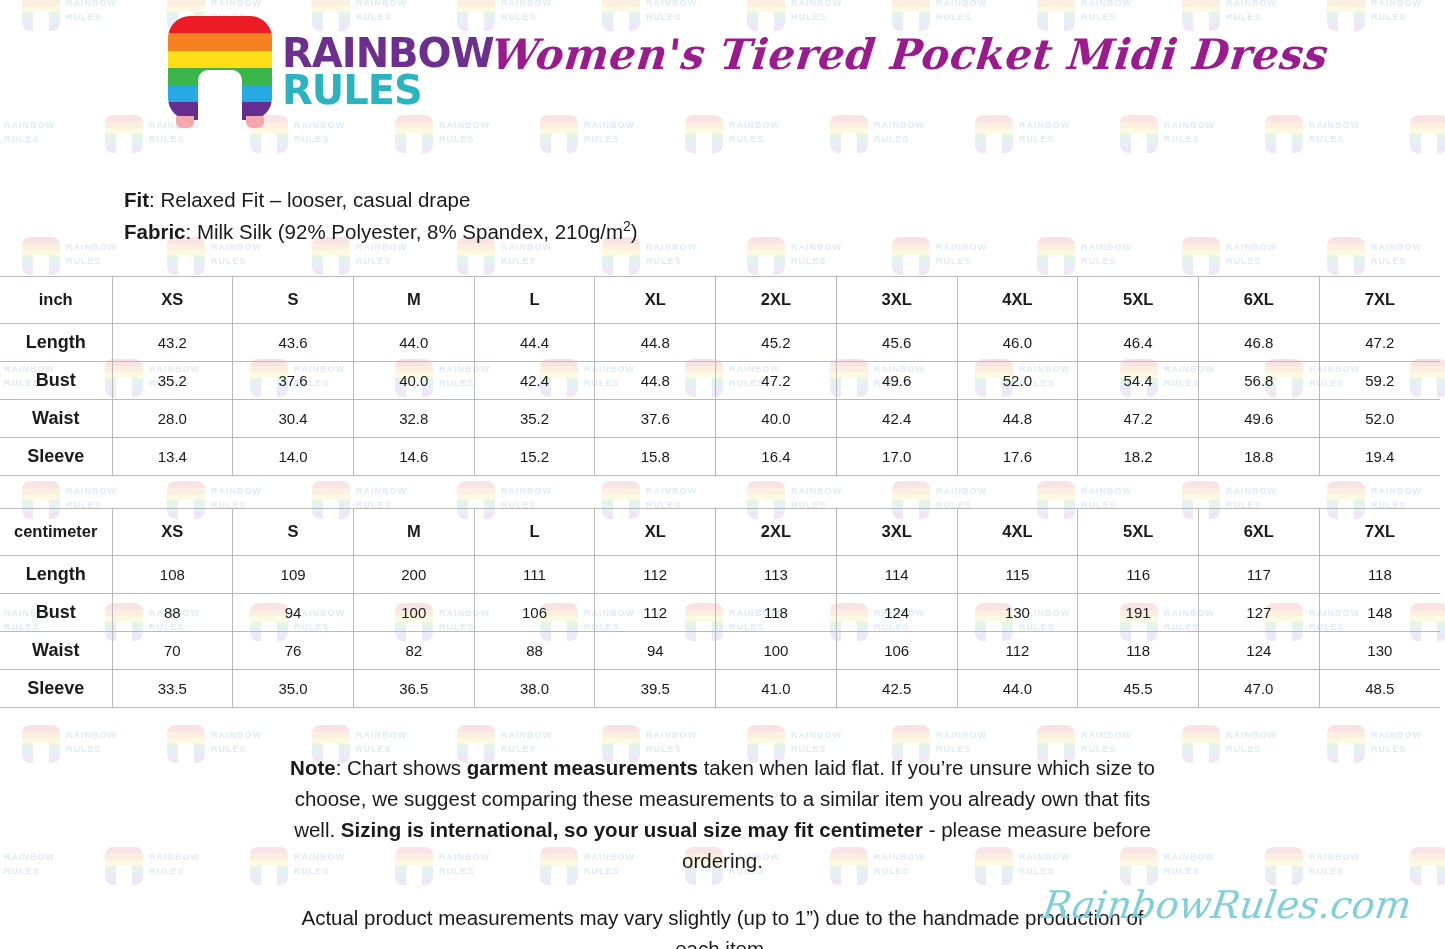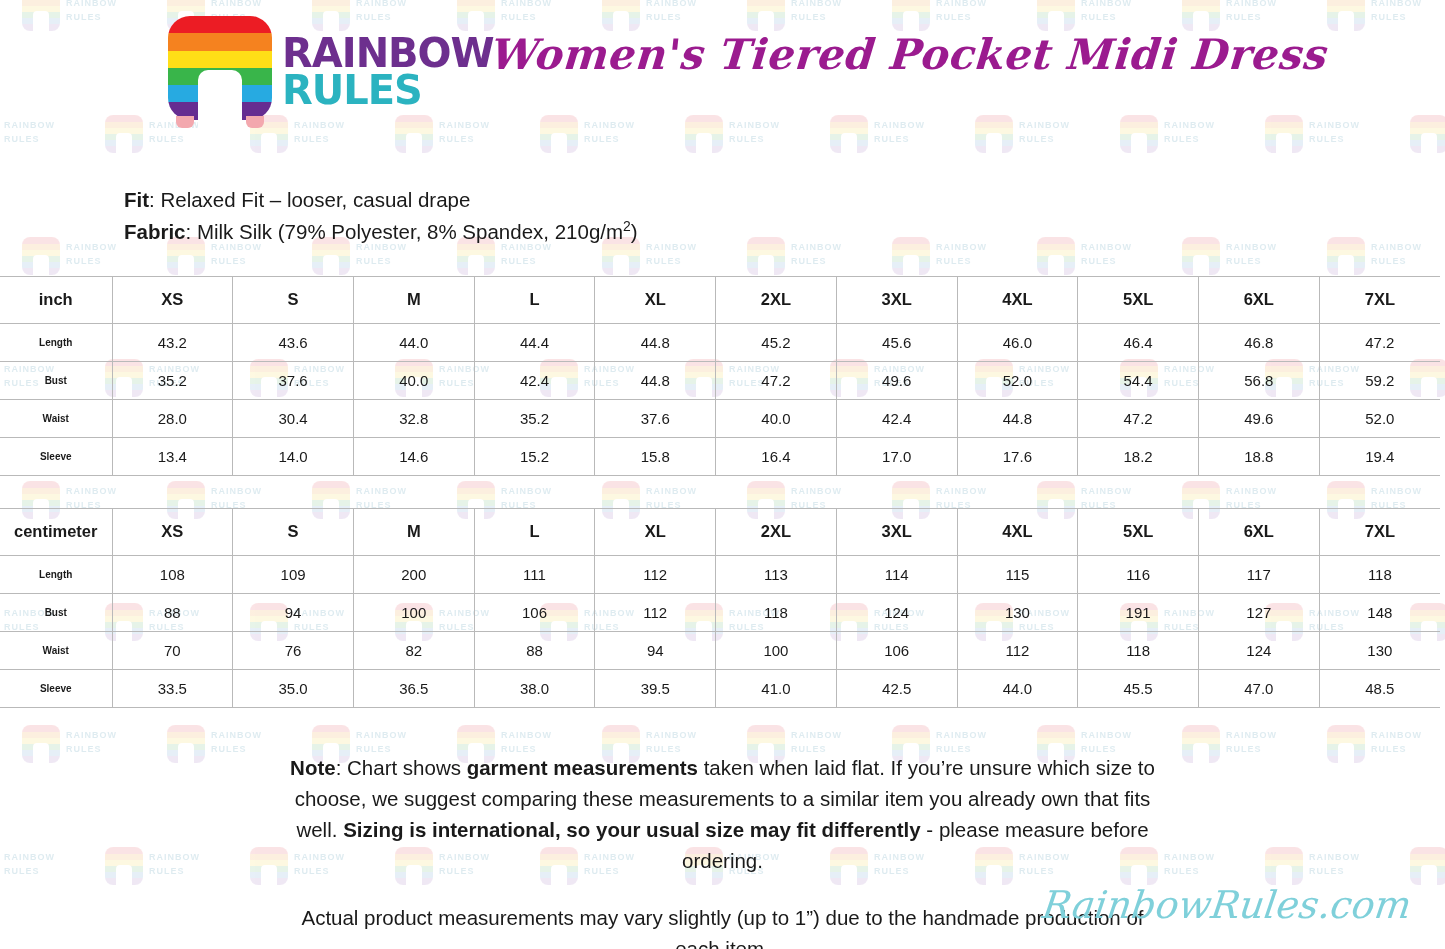--- a/index.html
+++ b/index.html
@@ -182,21 +182,21 @@
     font-weight: normal;
     color: #1a1a1a;
   }
   .size-table thead th {
     height: 44px;
     font-weight: bold;
     font-size: 16.5px;
   }
   .size-table tbody th {
     font-weight: bold;
-    font-size: 10px;
+    font-size: 18px;
   }
   .size-table col.c-label { width: 112px; }
   .size-table th:first-child,
   .size-table td:first-child {
     border-left: none;
   }
   .size-table th:last-child,
   .size-table td:last-child {
     border-right: none;
   }
@@ -663,21 +663,21 @@
     </div>
   </div>
   <div id="doc-title">Women's Tiered Pocket Midi Dress</div>
 </div>
 
 <div id="specs">
   <div>
     <b>Fit</b><span>: Relaxed Fit – looser, casual drape</span>
   </div>
   <div>
-    <b>Fabric</b><span>: Milk Silk (79% Polyester, 8% Spandex, 210g/m</span><sup>2</sup><span>)</span>
+    <b>Fabric</b><span>: Milk Silk (92% Polyester, 8% Spandex, 210g/m</span><sup>2</sup><span>)</span>
   </div>
 </div>
 
 <table class="size-table" id="inch-table">
   <colgroup>
       <col class="c-label">
     </colgroup>
   <thead>
     <tr>
         <th>inch</th>
@@ -829,18 +829,18 @@
         <td>44.0</td>
         <td>45.5</td>
         <td>47.0</td>
         <td>48.5</td>
       </tr>
     </tbody>
 </table>
 
 <div id="notes">
   <div id="note-paragraph">
-    <b>Note</b><span>: Chart shows </span><b>garment measurements</b><span> taken when laid flat. If you’re unsure which size to choose, we suggest comparing these measurements to a similar item you already own that fits well. </span><b>Sizing is international, so your usual size may fit differently</b><span> - please measure before ordering.</span>
+    <b>Note</b><span>: Chart shows </span><b>garment measurements</b><span> taken when laid flat. If you’re unsure which size to choose, we suggest comparing these measurements to a similar item you already own that fits well. </span><b>Sizing is international, so your usual size may fit centimeter</b><span> - please measure before ordering.</span>
   </div>
   <div id="variance-paragraph">Actual product measurements may vary slightly (up to 1”) due to the handmade production of each item.</div>
 </div>
 
 <div id="footer-brand">RainbowRules.com</div>
 
 </body></html>

